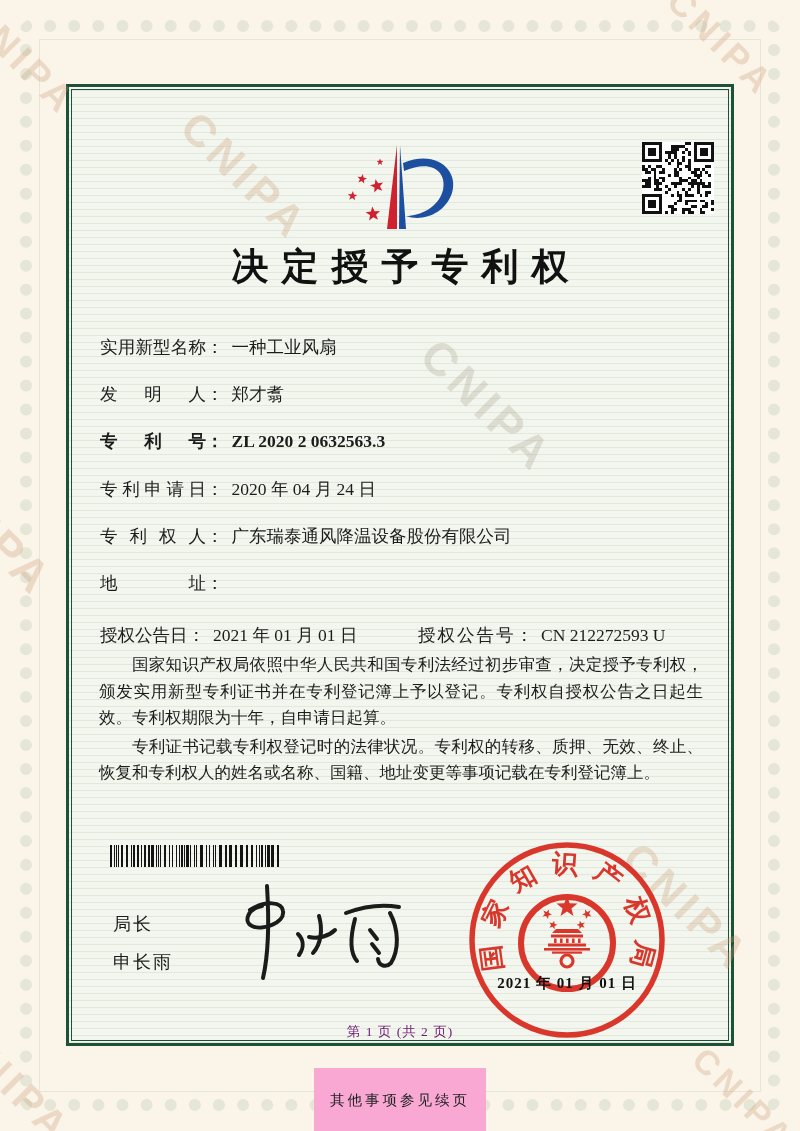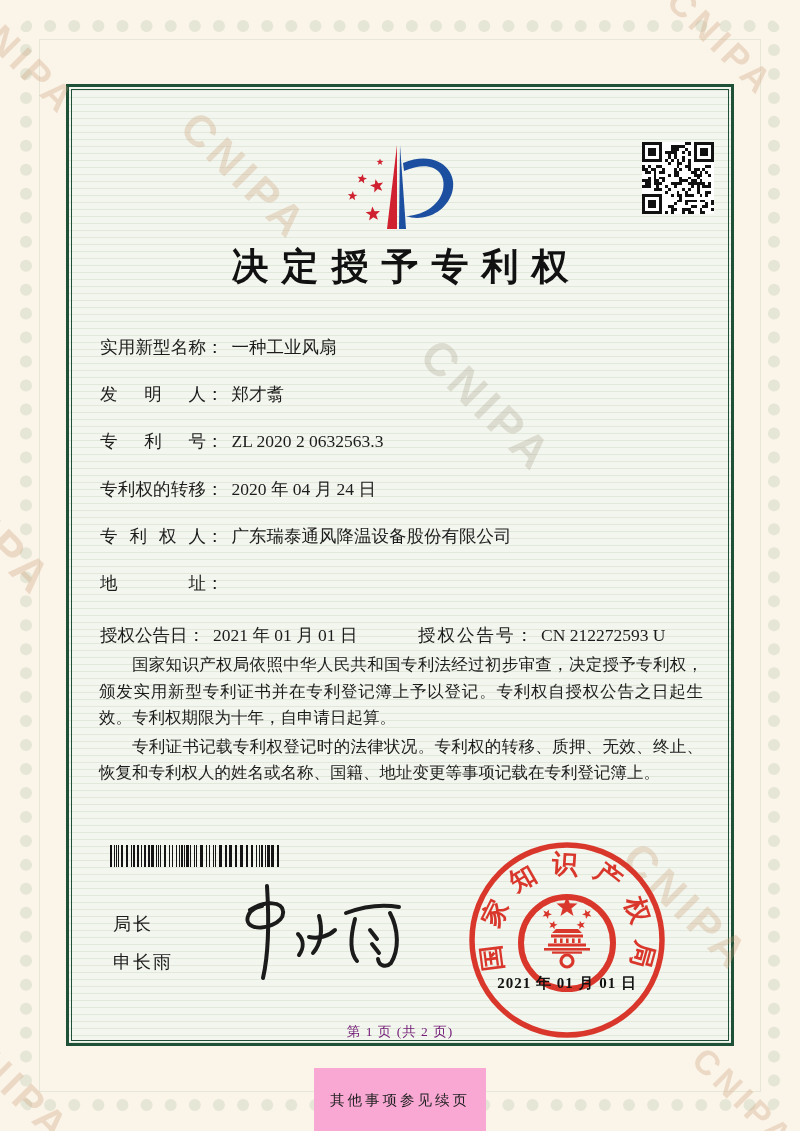--- a/index.html
+++ b/index.html
@@ -74,21 +74,21 @@
   .qr{position:absolute;left:642px;top:142px;width:72px;height:72px;background:#fff;}
   .title{
     position:absolute;left:0;right:0;top:242px;
     text-align:center;
     font-size:37px;font-weight:bold;
     letter-spacing:13px;text-indent:13px;
     color:#111;
   }
   
   .row{position:absolute;left:100px;right:96px;font-size:17.5px;display:flex;align-items:flex-start;line-height:26px;}
-  .r1{top:334px;} .r2{top:381px;} .r3{top:428px;} .r4{top:476px;}
+  .r1{top:334px;} .r2{top:381px;} .r3{top:428px;font-weight:bold;} .r4{top:476px;}
   .r5{top:523px;} .r6{top:570px;} .r7{top:622px;}
   .flabel{
     display:inline-block;width:106px;
     text-align:justify;text-align-last:justify;
     flex:0 0 106px;
   }
   .fvalue{margin-left:8px;}
   .addr .fvalue{max-width:456px;line-height:27px;}
   .grant-left{display:flex;width:318px;flex:0 0 318px;}
   .grant-right{display:flex;}
@@ -367,21 +367,21 @@
       <span class="flabel">发明人</span>
         <span>：</span>
       <span class="fvalue">郑才翥</span>
     </div>
     <div class="row r3">
       <span class="flabel">专利号</span>
         <span>：</span>
       <span class="fvalue">ZL 2020 2 0632563.3</span>
     </div>
     <div class="row r4">
-      <span class="flabel">专利权的转移</span>
+      <span class="flabel">专利申请日</span>
         <span>：</span>
       <span class="fvalue">2020 年 04 月 24 日</span>
     </div>
     <div class="row r5">
       <span class="flabel">专利权人</span>
         <span>：</span>
       <span class="fvalue">广东瑞泰通风降温设备股份有限公司</span>
     </div>
     <div class="row r6 addr">
       <span class="flabel">地址</span>

